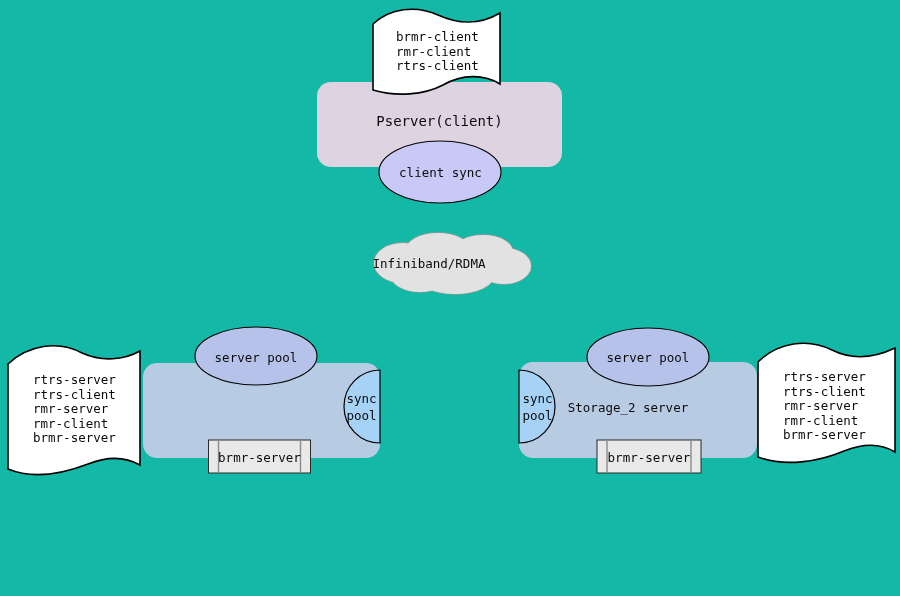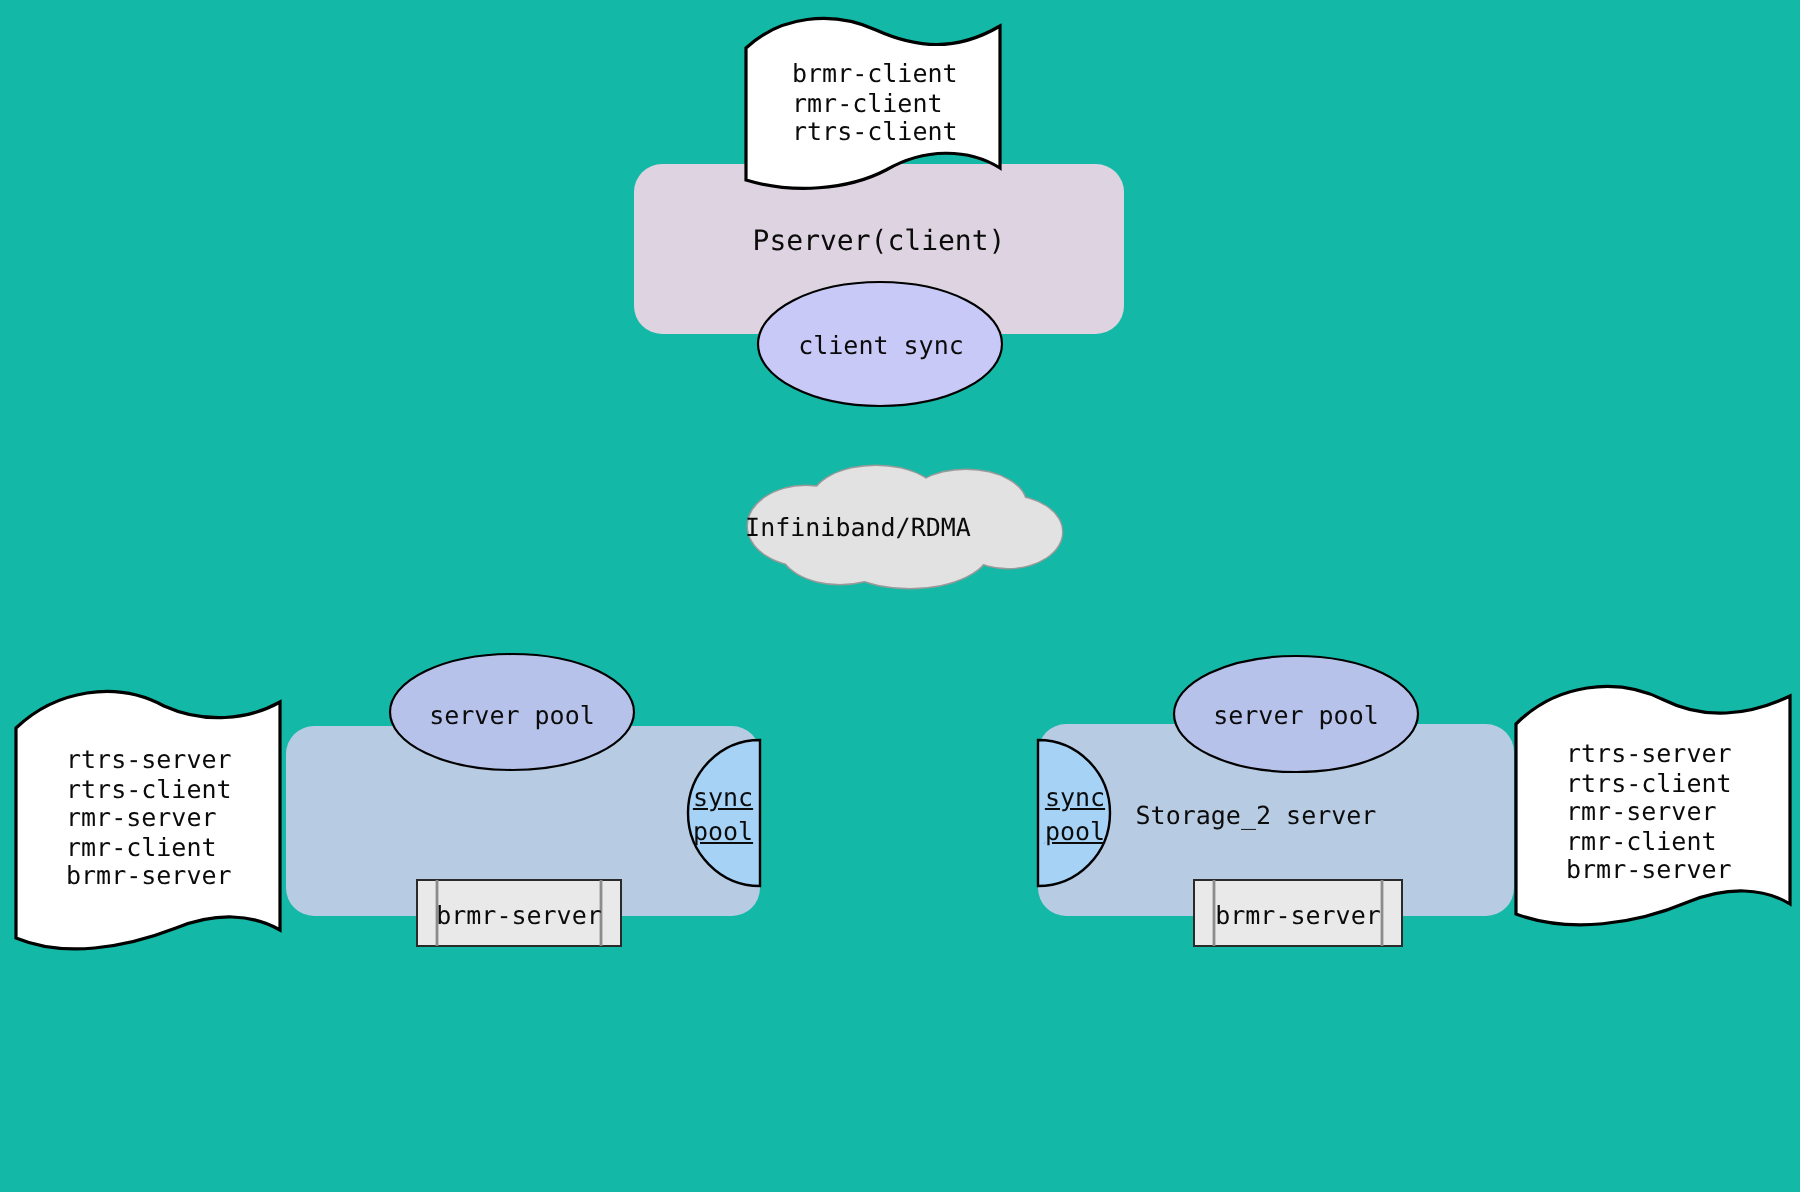--- a/index.html
+++ b/index.html
@@ -23,21 +23,21 @@
   .procbox line   { stroke:#8c8c8c; stroke-width:1.4; }
 
   
   .lbl {
     position:absolute; color:#0b0b0b; font-size:12.5px; line-height:15px;
     white-space:nowrap;
   }
   .center { text-align:center; }
   .doclines .lbl-line { line-height:14.5px; }
   .pserver-lbl { font-size:14px; }
-  .synclines .lbl-line { line-height:17px; text-align:center;text-decoration:underline; }
+  .synclines .lbl-line { line-height:17px; text-align:center; }
 </style>
 </head>
 <body>
 
 <div id="stage">
 
   <svg id="shapes" width="900" height="596" viewBox="0 0 900 596">
 
     <rect class="pserver" x="317" y="82" width="245" height="85" rx="14"></rect>
     <path class="doc" d="M373,24 C390,8 416,5 438,15 C458,24 478,26 500,13

